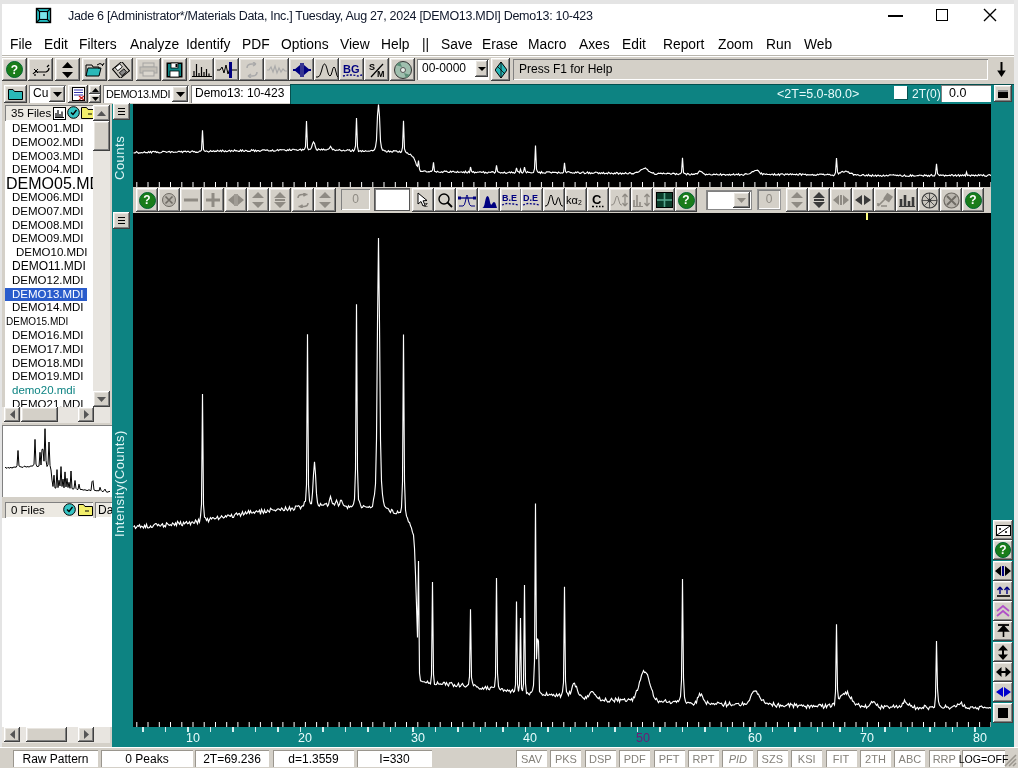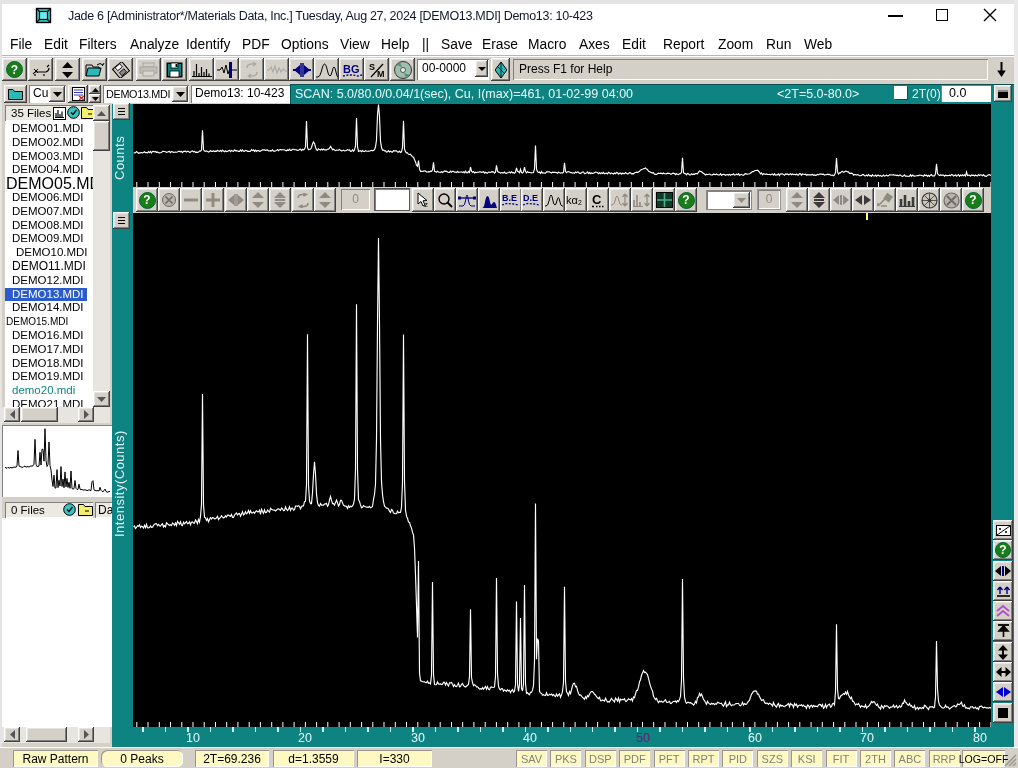--- a/index.html
+++ b/index.html
@@ -2,21 +2,21 @@
 <html><head><meta charset="utf-8"><style>
 *{margin:0;padding:0;box-sizing:border-box}
 body{width:1018px;height:768px;font-family:"Liberation Sans",sans-serif;
  background:#d4d0c8;position:relative;overflow:hidden}
 .abs{position:absolute}
 .btn{position:absolute;background:#d4d0c8;
  box-shadow:inset -1px -1px 0 #404040,inset 1px 1px 0 #fff,
    inset -2px -2px 0 #808080,inset 2px 2px 0 #e8e5e0;
  display:flex;align-items:center;justify-content:center}
 .sunk{box-shadow:inset 1px 1px 0 #808080,inset -1px -1px 0 #fff}
-.seg{position:absolute;top:3px;height:17px;background:#fef9c3;
+.seg{position:absolute;top:3px;height:17px;background:#ffffff;
  box-shadow:inset 1px 1px 0 #9a968e,inset -1px -1px 0 #fff;
  font-size:12px;display:flex;align-items:center;justify-content:center;color:#000}
 .gq{width:17px;height:17px;border-radius:50%;background:#1a7d1a;color:#fff;
  font-weight:bold;font-size:12px;display:flex;align-items:center;justify-content:center;
  border:1px solid #063;}
 .vtxt{writing-mode:vertical-rl;transform:rotate(180deg);color:#dff5f5;
  font-size:13px;letter-spacing:0.5px}
 .mi{display:inline-block;color:#000}
 </style></head><body>
 <div class="abs" style="left:0;top:0;width:1018px;height:4px;background:#e4e4e4"></div>
@@ -216,21 +216,20 @@
 <div class="btn" style="right:1px;top:1px;width:16px;height:16px;position:absolute">
 <svg width="9" height="5" viewBox="0 0 9 5">
         <path d="M0 0 h9 l-4.5 5Z" fill="#000"></path>
       </svg>
     </div>
   </div>
 <div class="abs sunk" style="left:191px;top:85px;width:99px;height:18px;background:#fff">
 <div style="font-size:12px;padding:1px 0 0 4px">Demo13: 10-423</div>
   </div>
 <div class="abs" style="left:290px;top:84px;width:724px;height:20px;background:#0d8382;box-shadow:inset 1px 1px 0 #06504f">
-<div style="position:absolute;left:5px;top:3px;font-size:12.5px;color:#e9fbfb">SCAN: 5.0/80.0/0.04/1(sec), Cu, I(max)=461, 01-02-99 04:00</div>
 <div style="position:absolute;left:487px;top:3px;font-size:12.5px;color:#e9fbfb">&lt;2T=5.0-80.0&gt;</div>
 <div style="position:absolute;left:604px;top:2px;width:13px;height:13px;background:#fff;box-shadow:1px 1px 0 #06504f"></div>
 <div style="position:absolute;left:622px;top:3px;font-size:12px;color:#e9fbfb">2T(0)</div>
 <div class="sunk" style="position:absolute;left:651px;top:1px;width:50px;height:17px;background:#fff">
       <div style="font-size:12.5px;padding:1px 0 0 8px">0.0</div>
     </div>
 </div>
 <div class="btn" style="left:994px;top:85px;width:18px;height:17px;background:#d4d0c8">
     <div style="width:10px;height:8px;background:#000;border-top:2px solid #888"></div>
   </div>
@@ -798,32 +797,32 @@
       <path d="M7 1 L0 6 L7 11Z M8 1 L15 6 L8 11Z" fill="#0000cc"></path>
     </svg>
   </div>
 <div class="btn" style="left:993px;top:703px;width:20px;height:20px;">
     <svg width="10" height="10" viewBox="0 0 10 10">
       <rect width="10" height="10" fill="#000"></rect>
     </svg>
   </div>
 <div class="abs" style="left:0;top:747px;width:1018px;height:21px;background:#d4d0c8;border-top:1px solid #fff;z-index:60"></div>
 <div class="seg" style="left:13px;width:85px;top:750px;z-index:61;">Raw Pattern</div>
-<div class="seg" style="left:101px;width:82px;top:750px;z-index:61;border-radius:6px;">0 Peaks</div>
+<div class="seg" style="left:101px;width:92px;top:750px;z-index:61;">0 Peaks</div>
 <div class="seg" style="left:195px;width:74px;top:750px;z-index:61;">2T=69.236</div>
 <div class="seg" style="left:273px;width:81px;top:750px;z-index:61;">d=1.3559</div>
 <div class="seg" style="left:357px;width:75px;top:750px;z-index:61;">I=330</div>
 <div class="seg" style="left:435px;width:84px;top:750px;z-index:61;margin-top:36px;">Two-Theta</div>
 <div class="seg" style="left:516px;width:31px;top:750px;color:#84817a;font-size:11px;z-index:61;">SAV</div>
 <div class="seg" style="left:550.4px;width:31px;top:750px;color:#84817a;font-size:11px;z-index:61;">PKS</div>
 <div class="seg" style="left:584.8px;width:31px;top:750px;color:#84817a;font-size:11px;z-index:61;">DSP</div>
 <div class="seg" style="left:619.1999999999999px;width:31px;top:750px;color:#84817a;font-size:11px;z-index:61;">PDF</div>
 <div class="seg" style="left:653.5999999999999px;width:31px;top:750px;color:#84817a;font-size:11px;z-index:61;">PFT</div>
 <div class="seg" style="left:687.9999999999999px;width:31px;top:750px;color:#84817a;font-size:11px;z-index:61;">RPT</div>
-<div class="seg" style="left:722.3999999999999px;width:31px;top:750px;color:#84817a;font-size:11px;z-index:61;">PID</div>
+<div class="seg" style="left:722.3999999999999px;width:31px;top:750px;color:#84817a;font-size:11px;z-index:61;font-style:italic;">PID</div>
 <div class="seg" style="left:756.7999999999998px;width:31px;top:750px;color:#84817a;font-size:11px;z-index:61;">SZS</div>
 <div class="seg" style="left:791.1999999999998px;width:31px;top:750px;color:#84817a;font-size:11px;z-index:61;">KSI</div>
 <div class="seg" style="left:825.5999999999998px;width:31px;top:750px;color:#84817a;font-size:11px;z-index:61;">FIT</div>
 <div class="seg" style="left:859.9999999999998px;width:31px;top:750px;color:#84817a;font-size:11px;z-index:61;">2TH</div>
 <div class="seg" style="left:894.3999999999997px;width:31px;top:750px;color:#84817a;font-size:11px;z-index:61;">ABC</div>
 <div class="seg" style="left:928.7999999999997px;width:31px;top:750px;color:#84817a;font-size:11px;z-index:61;">RRP</div>
 <div class="seg" style="left:962px;width:43px;top:750px;font-size:10.6px;z-index:61;">LOG=OFF</div>
 <svg class="abs" style="left:1004px;top:754px;z-index:62" width="13" height="13" viewBox="0 0 13 13">
 <path d="M12 1 L1 12 M12 5 L5 12 M12 9 L9 12" stroke="#9a968e" stroke-width="1.5"></path>
   </svg>

